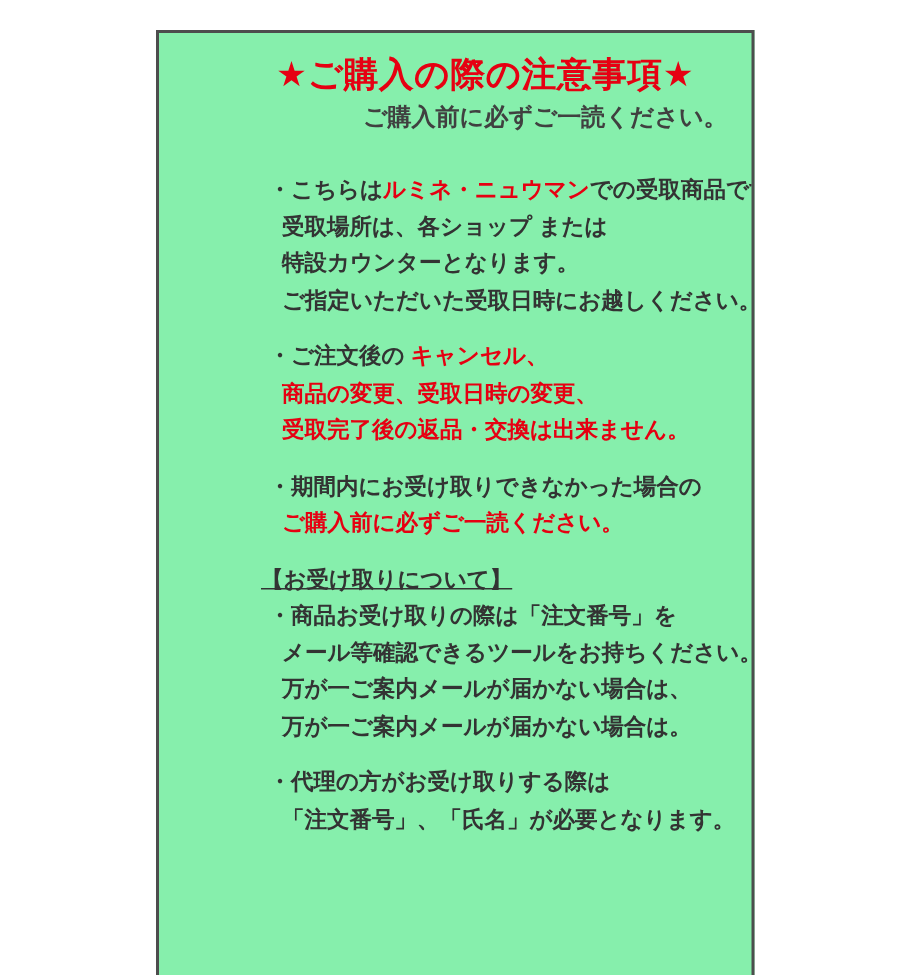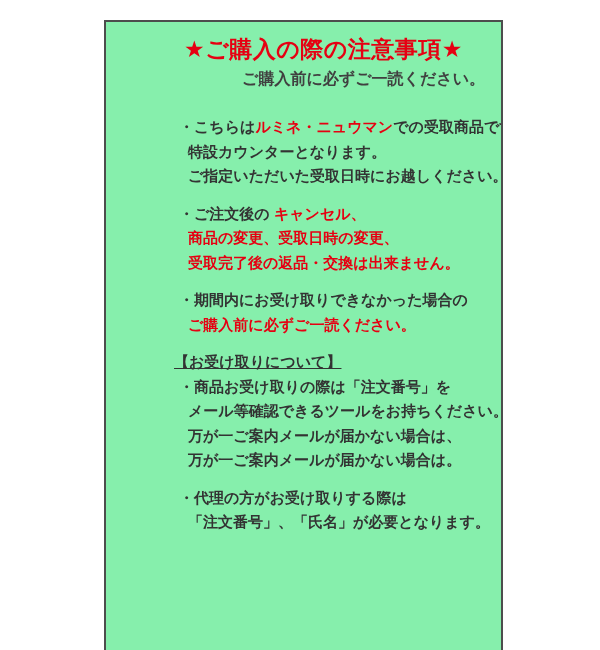--- a/index.html
+++ b/index.html
@@ -72,20 +72,23 @@
 
   <p class="subtitle">ご購入前に必ずご一読ください。</p>
 
   <div class="body">
 
     <div class="group">
       <div class="line" data-indent="bullet">
         <span data-color="default">・こちらは</span><span data-color="red">ルミネ・ニュウマン</span><span data-color="default">での受取商品です。</span>
       </div>
       <div class="line" data-indent="cont">
+        <span data-color="default">受取場所は、各ショップ または</span>
+      </div>
+      <div class="line" data-indent="cont">
         <span data-color="default">特設カウンターとなります。</span>
       </div>
       <div class="line" data-indent="cont">
         <span data-color="default">ご指定いただいた受取日時にお越しください。</span>
       </div>
     </div>
 
     <div class="group">
       <div class="line" data-indent="bullet">
         <span data-color="default">・ご注文後の </span><span data-color="red">キャンセル、</span>

